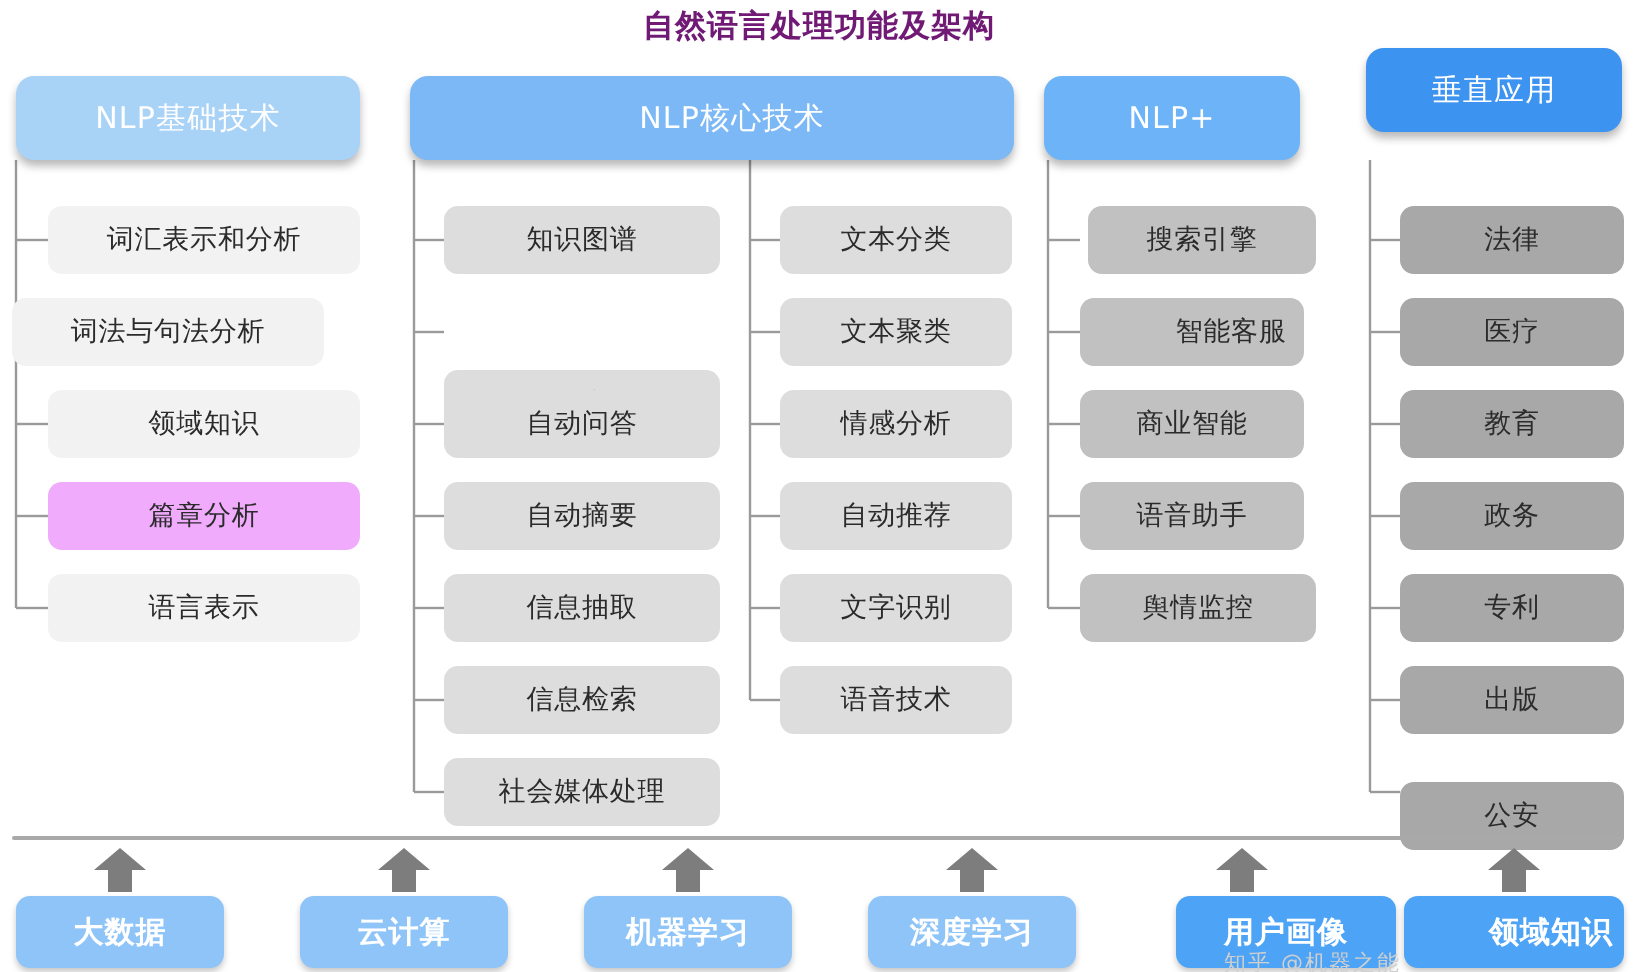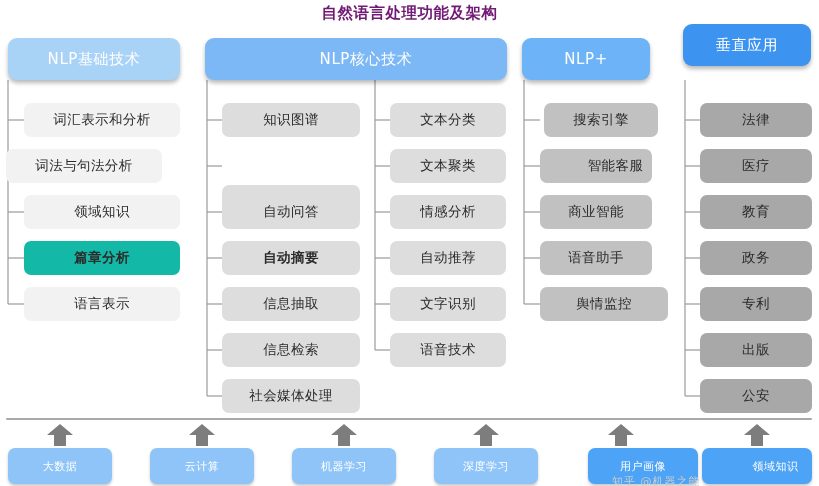--- a/index.html
+++ b/index.html
@@ -51,23 +51,24 @@
 
   
   .divider{
     position:absolute;left:6px;top:418px;width:806px;height:2px;
     background:#a9a9a9;border-radius:1px;
   }
   .base{
     position:absolute;top:448px;height:36px;
     border-radius:7px;
     display:flex;align-items:center;justify-content:center;
-    color:#ffffff;font-size:11px;letter-spacing:.5px;
+    color:#ffffff;font-size:15px;letter-spacing:.5px;
     box-shadow:0 2px 3px rgba(0,0,0,.22);
     box-sizing:border-box;
+    font-weight:bold;
   }
   .watermark{
     position:absolute;top:474px;left:612px;width:200px;
     font-size:11px;color:#cfcfcf;letter-spacing:1px;
     white-space:nowrap;overflow:hidden;
   }
 </style>
 </head>
 <body>
 
@@ -116,47 +117,47 @@
   <div id="headers">
       <div class="hdr" style="left: 8px; top: 38px; width: 172px; background: rgb(169, 210, 247);">NLP基础技术</div>
       <div class="hdr" style="left: 205px; top: 38px; width: 302px; background: rgb(124, 184, 245); padding-left: 20px;">NLP核心技术</div>
       <div class="hdr" style="left: 522px; top: 38px; width: 128px; background: rgb(108, 180, 247);">NLP+</div>
       <div class="hdr" style="left: 683px; top: 24px; width: 128px; background: rgb(61, 147, 240);">垂直应用</div>
     </div>
   <div id="leaves">
       <div class="leaf" style="left: 24px; top: 103px; width: 156px; background: rgb(242, 242, 242);">词汇表示和分析</div>
       <div class="leaf" style="left: 6px; top: 149px; width: 156px; background: rgb(242, 242, 242);">词法与句法分析</div>
       <div class="leaf" style="left: 24px; top: 195px; width: 156px; background: rgb(242, 242, 242);">领域知识</div>
-      <div class="leaf" style="left: 24px; top: 241px; width: 156px; background: #14b8a6; font-weight: bold;">篇章分析</div>
+      <div class="leaf" style="left: 24px; top: 241px; width: 156px; background: #f0abfc;">篇章分析</div>
       <div class="leaf" style="left: 24px; top: 287px; width: 156px; background: rgb(242, 242, 242);">语言表示</div>
       <div class="leaf" style="left: 222px; top: 103px; width: 138px; background: rgb(221, 221, 221);">知识图谱</div>
       <div class="leaf" style="left: 222px; top: 149px; width: 138px; background: rgb(221, 221, 221); margin-top: 36px;">机器翻译</div>
       <div class="leaf" style="left: 222px; top: 195px; width: 138px; background: rgb(221, 221, 221);">自动问答</div>
-      <div class="leaf" style="left: 222px; top: 241px; width: 138px; background: rgb(221, 221, 221); font-weight: bold;">自动摘要</div>
+      <div class="leaf" style="left: 222px; top: 241px; width: 138px; background: rgb(221, 221, 221);">自动摘要</div>
       <div class="leaf" style="left: 222px; top: 287px; width: 138px; background: rgb(221, 221, 221);">信息抽取</div>
       <div class="leaf" style="left: 222px; top: 333px; width: 138px; background: rgb(221, 221, 221);">信息检索</div>
       <div class="leaf" style="left: 222px; top: 379px; width: 138px; background: rgb(221, 221, 221);">社会媒体处理</div>
       <div class="leaf" style="left: 390px; top: 103px; width: 116px; background: rgb(221, 221, 221);">文本分类</div>
       <div class="leaf" style="left: 390px; top: 149px; width: 116px; background: rgb(221, 221, 221);">文本聚类</div>
       <div class="leaf" style="left: 390px; top: 195px; width: 116px; background: rgb(221, 221, 221);">情感分析</div>
       <div class="leaf" style="left: 390px; top: 241px; width: 116px; background: rgb(221, 221, 221);">自动推荐</div>
       <div class="leaf" style="left: 390px; top: 287px; width: 116px; background: rgb(221, 221, 221);">文字识别</div>
       <div class="leaf" style="left: 390px; top: 333px; width: 116px; background: rgb(221, 221, 221);">语音技术</div>
       <div class="leaf" style="left: 544px; top: 103px; width: 114px; background: rgb(193, 193, 193);">搜索引擎</div>
       <div class="leaf" style="left: 540px; top: 149px; width: 112px; background: rgb(193, 193, 193); padding-left: 39px;">智能客服</div>
       <div class="leaf" style="left: 540px; top: 195px; width: 112px; background: rgb(193, 193, 193);">商业智能</div>
       <div class="leaf" style="left: 540px; top: 241px; width: 112px; background: rgb(193, 193, 193);">语音助手</div>
-      <div class="leaf" style="left: 540px; top: 287px; width: 128px; background: rgb(193, 193, 193);">舆情监控</div>
+      <div class="leaf" style="left: 540px; top: 287px; width: 118px; background: rgb(193, 193, 193);">舆情监控</div>
       <div class="leaf" style="left: 700px; top: 103px; width: 112px; background: rgb(168, 168, 168);">法律</div>
       <div class="leaf" style="left: 700px; top: 149px; width: 112px; background: rgb(168, 168, 168);">医疗</div>
       <div class="leaf" style="left: 700px; top: 195px; width: 112px; background: rgb(168, 168, 168);">教育</div>
       <div class="leaf" style="left: 700px; top: 241px; width: 112px; background: rgb(168, 168, 168);">政务</div>
       <div class="leaf" style="left: 700px; top: 287px; width: 112px; background: rgb(168, 168, 168);">专利</div>
       <div class="leaf" style="left: 700px; top: 333px; width: 112px; background: rgb(168, 168, 168);">出版</div>
-      <div class="leaf" style="left: 700px; top: 379px; width: 112px; background: rgb(168, 168, 168);">公安</div>
+      <div class="leaf" style="left: 700px; top: 391px; width: 112px; background: rgb(168, 168, 168);">公安</div>
     </div>
 
   <div class="divider"></div>
   <svg class="svg-layer" id="arrow-layer">
       <path d="M60 424 L73 435 L66 435 L66 446 L54 446 L54 435 L47 435 Z" fill="#7d7d7d"></path>
       <path d="M202 424 L215 435 L208 435 L208 446 L196 446 L196 435 L189 435 Z" fill="#7d7d7d"></path>
       <path d="M344 424 L357 435 L350 435 L350 446 L338 446 L338 435 L331 435 Z" fill="#7d7d7d"></path>
       <path d="M486 424 L499 435 L492 435 L492 446 L480 446 L480 435 L473 435 Z" fill="#7d7d7d"></path>
       <path d="M621 424 L634 435 L627 435 L627 446 L615 446 L615 435 L608 435 Z" fill="#7d7d7d"></path>
       <path d="M757 424 L770 435 L763 435 L763 446 L751 446 L751 435 L744 435 Z" fill="#7d7d7d"></path>

